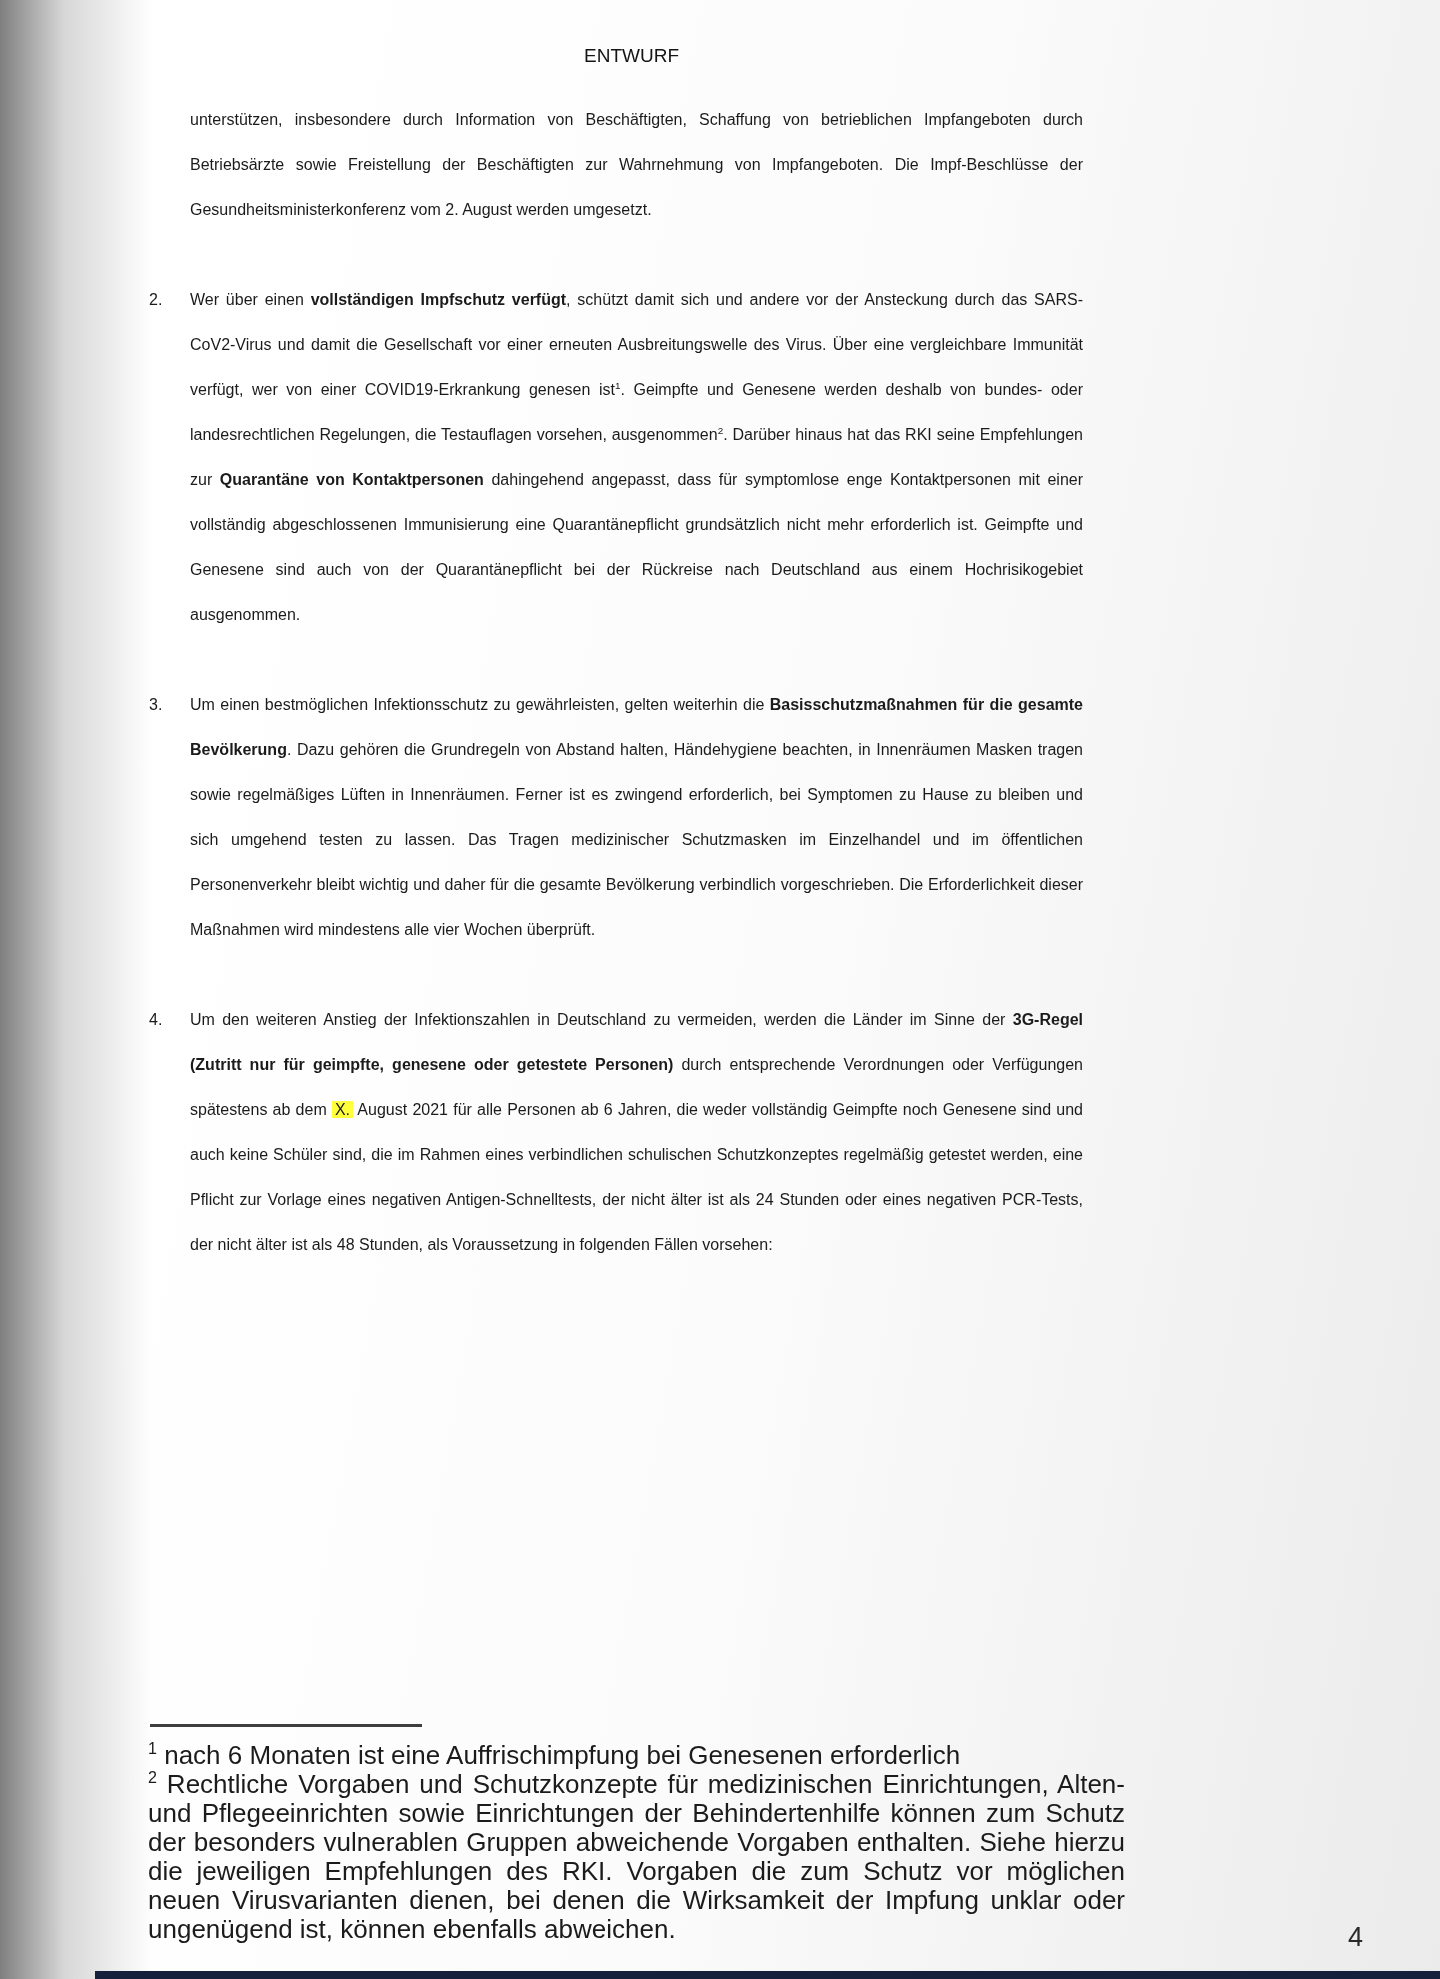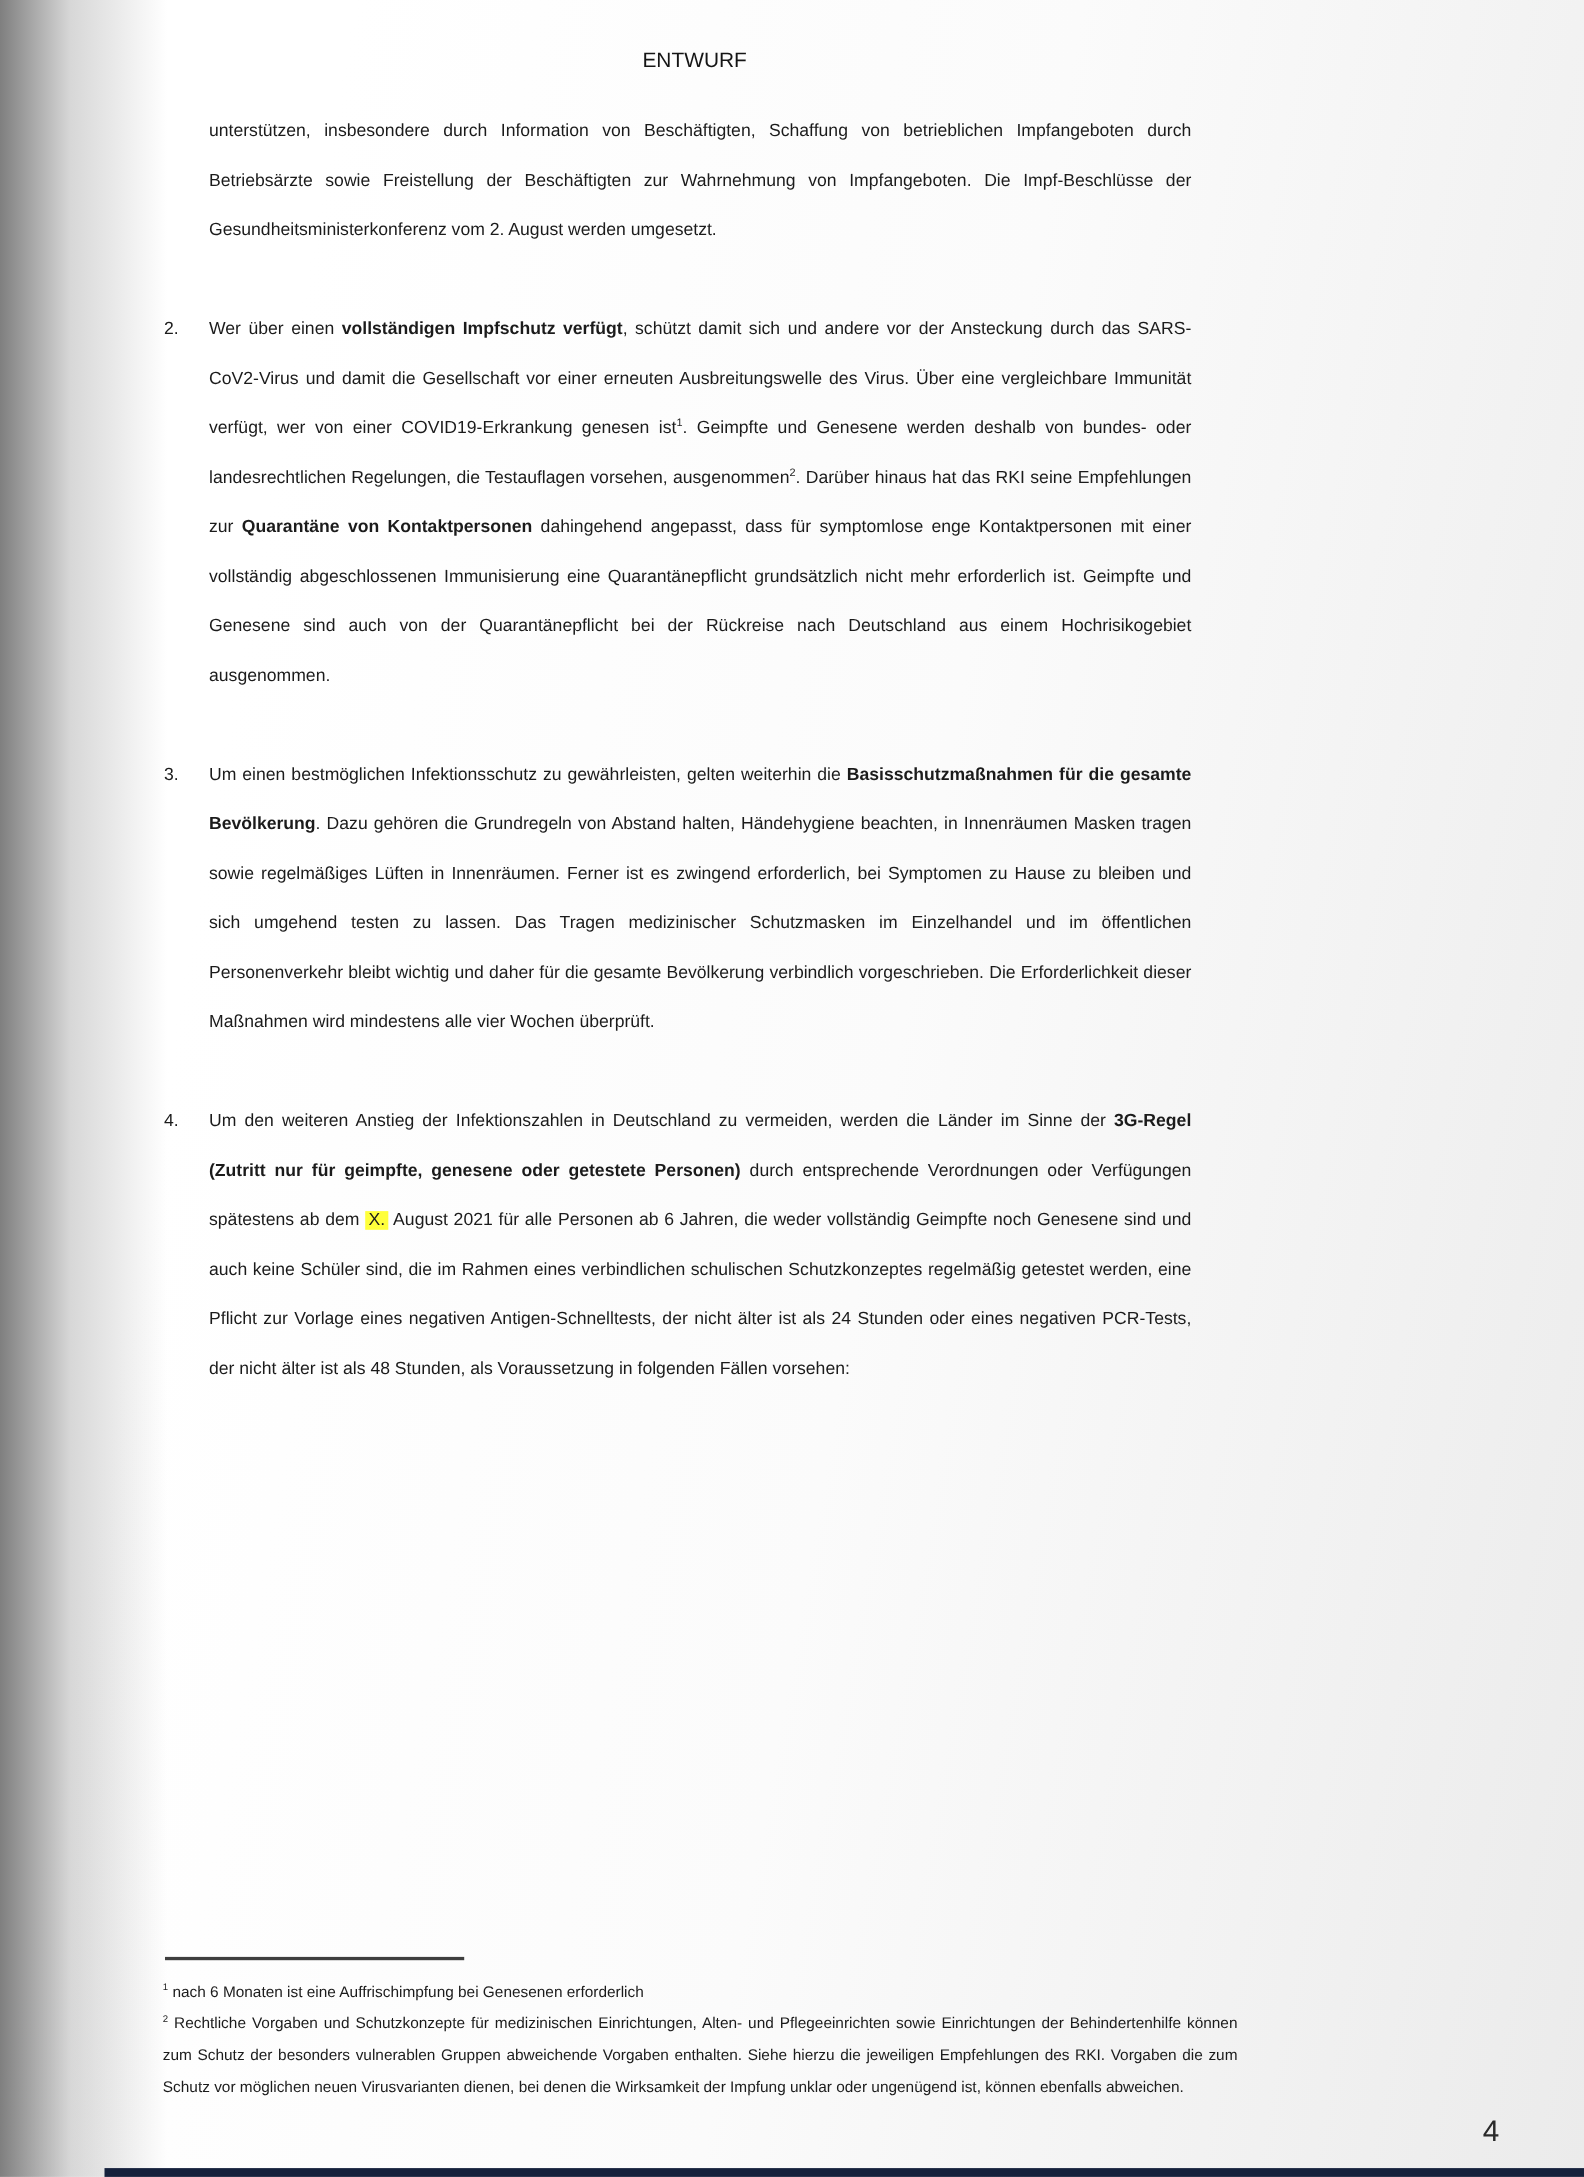--- a/index.html
+++ b/index.html
@@ -30,22 +30,22 @@
     position: absolute; top: 97px; left: 190px; width: 893px;
     font-size: 16px; line-height: 45px;
     text-align: justify;
   }
   .para { position: relative; margin-bottom: 45px; }
   .para:last-child { margin-bottom: 0; }
   .para .num { position: absolute; left: -41px; top: 0; }
   sup { font-size: 0.62em; line-height: 0; vertical-align: super; }
   .hl { background: #ffff3b; padding: 0 3px; }
   .footnotes {
-    position: absolute; top: 1779px; left: 148px; width: 977px;
-    font-size: 14px; line-height: 29px;
+    position: absolute; top: 1724px; left: 148px; width: 977px;
+    font-size: 26px; line-height: 29px;
     text-align: justify;
   }
   .footnote-separator {
     width: 272px; border: 0; border-top: 3px solid #3f3f3f;
     margin: 0 0 14px 2px;
   }
   .footnote { margin: 0; }
   .page-number {
     position: absolute; top: 1922px; left: 1348px;
     font-size: 27px; color: #2a2a2a;

